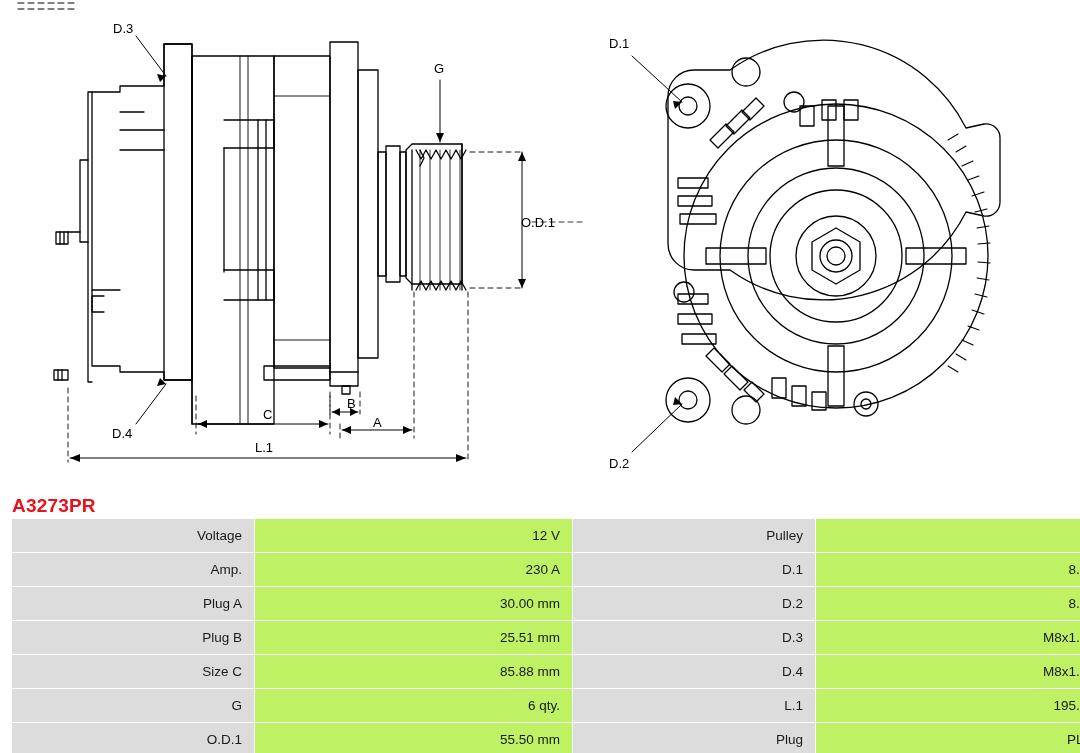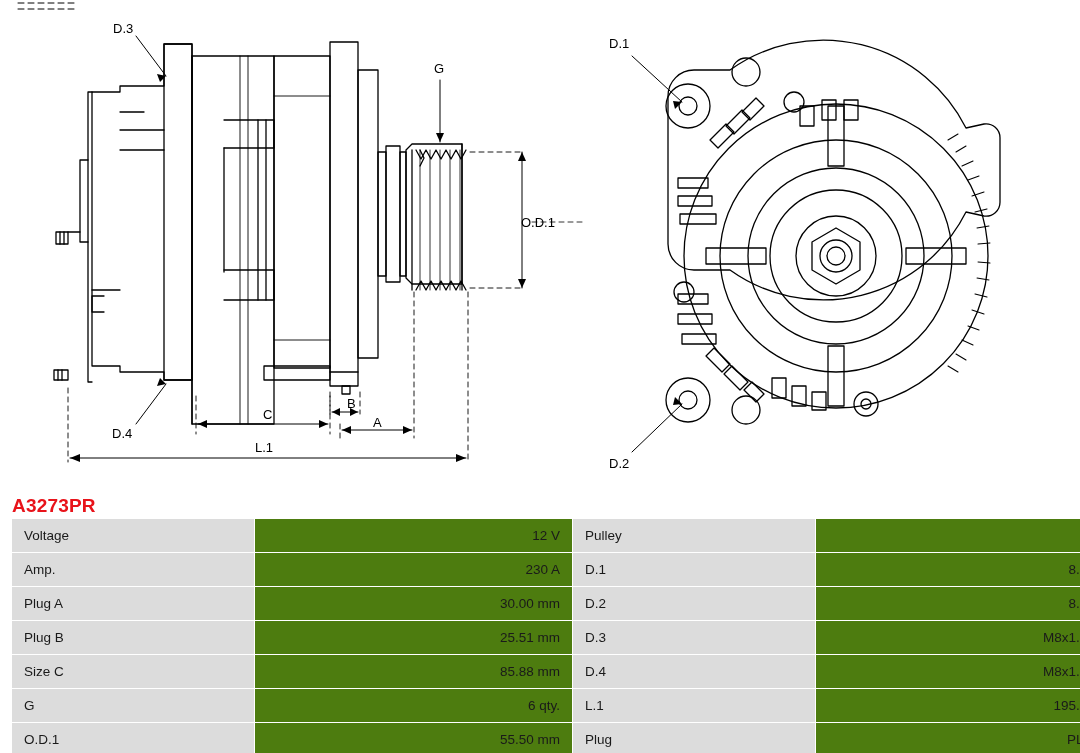--- a/index.html
+++ b/index.html
@@ -47,30 +47,30 @@
   }
   table.specs td {
     border: 1px solid #ffffff;
     height: 33px;
     font-size: 13.5px;
     padding: 0 12px;
     vertical-align: middle;
     background: #ebebeb;
   }
   table.specs td.label {
-    text-align: left;
+    text-align: right;
     color: #1a1a1a;
     width: 218px;
     background: #dcdcdc;
   }
   table.specs td.value {
     text-align: right;
     color: #1a1a1a;
     width: 293px;
-    background: #4d7c0f;
+    background: #bef264;
   }
   .dim-label {
     font-size: 13px;
     fill: #000000;
     font-family: "Liberation Sans", sans-serif;
   }
 </style>
 </head>
 <body>
 

